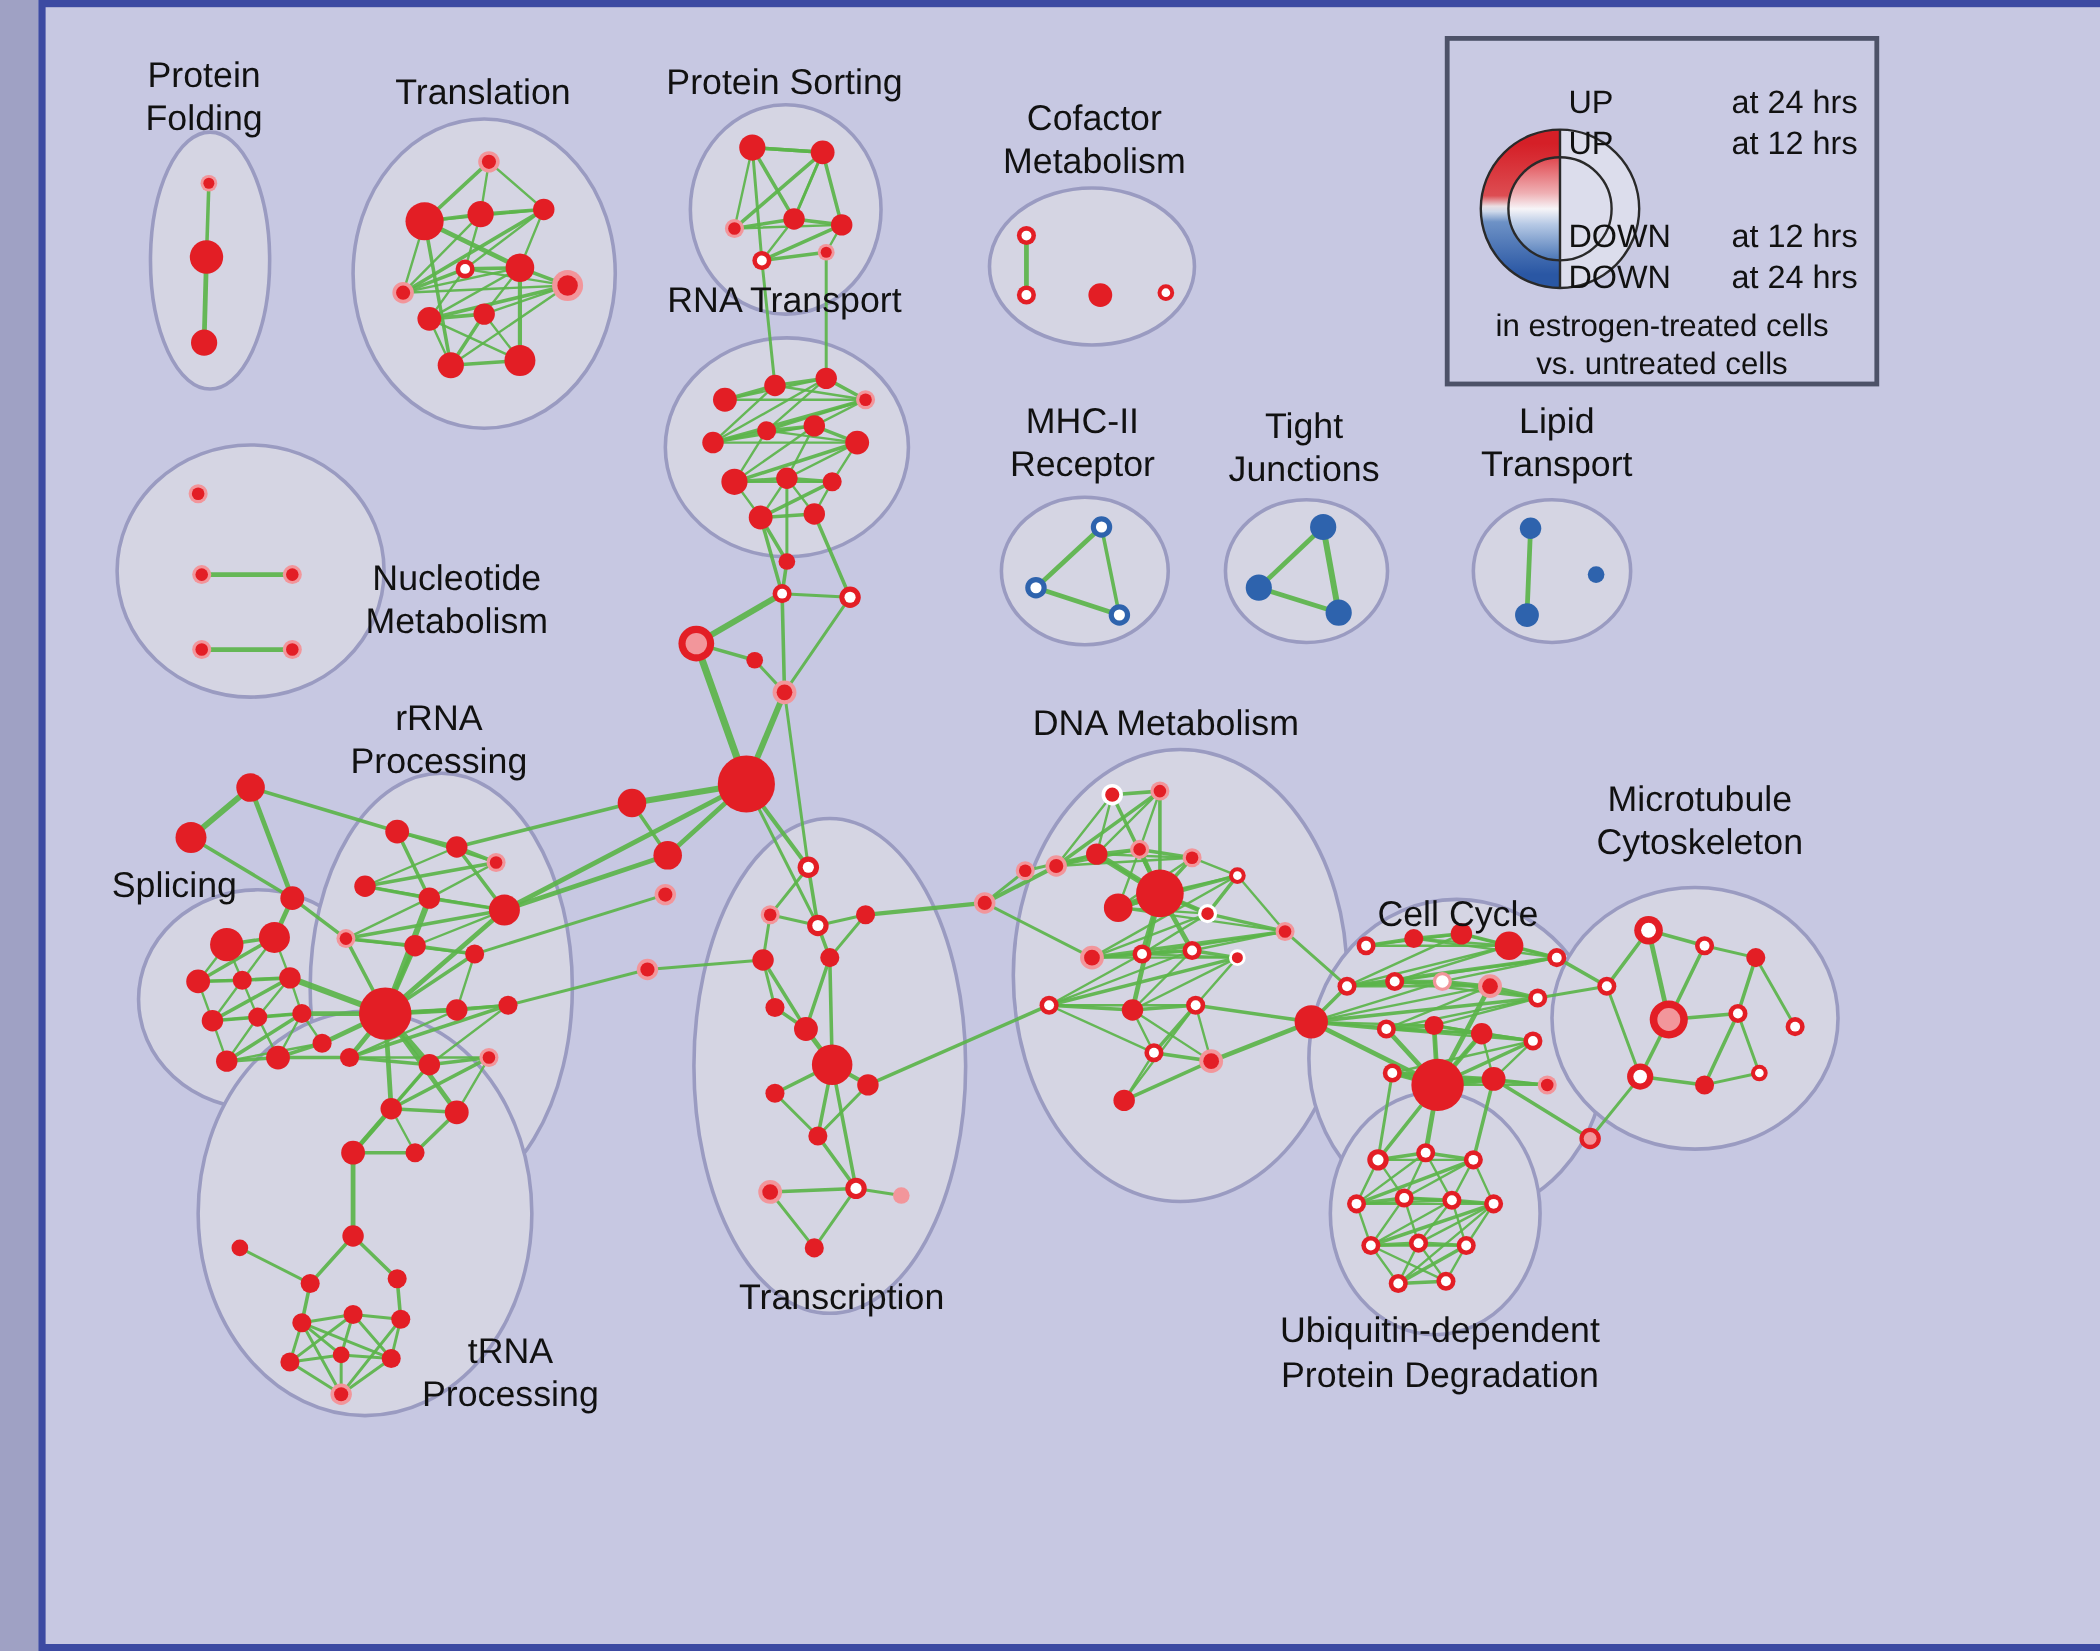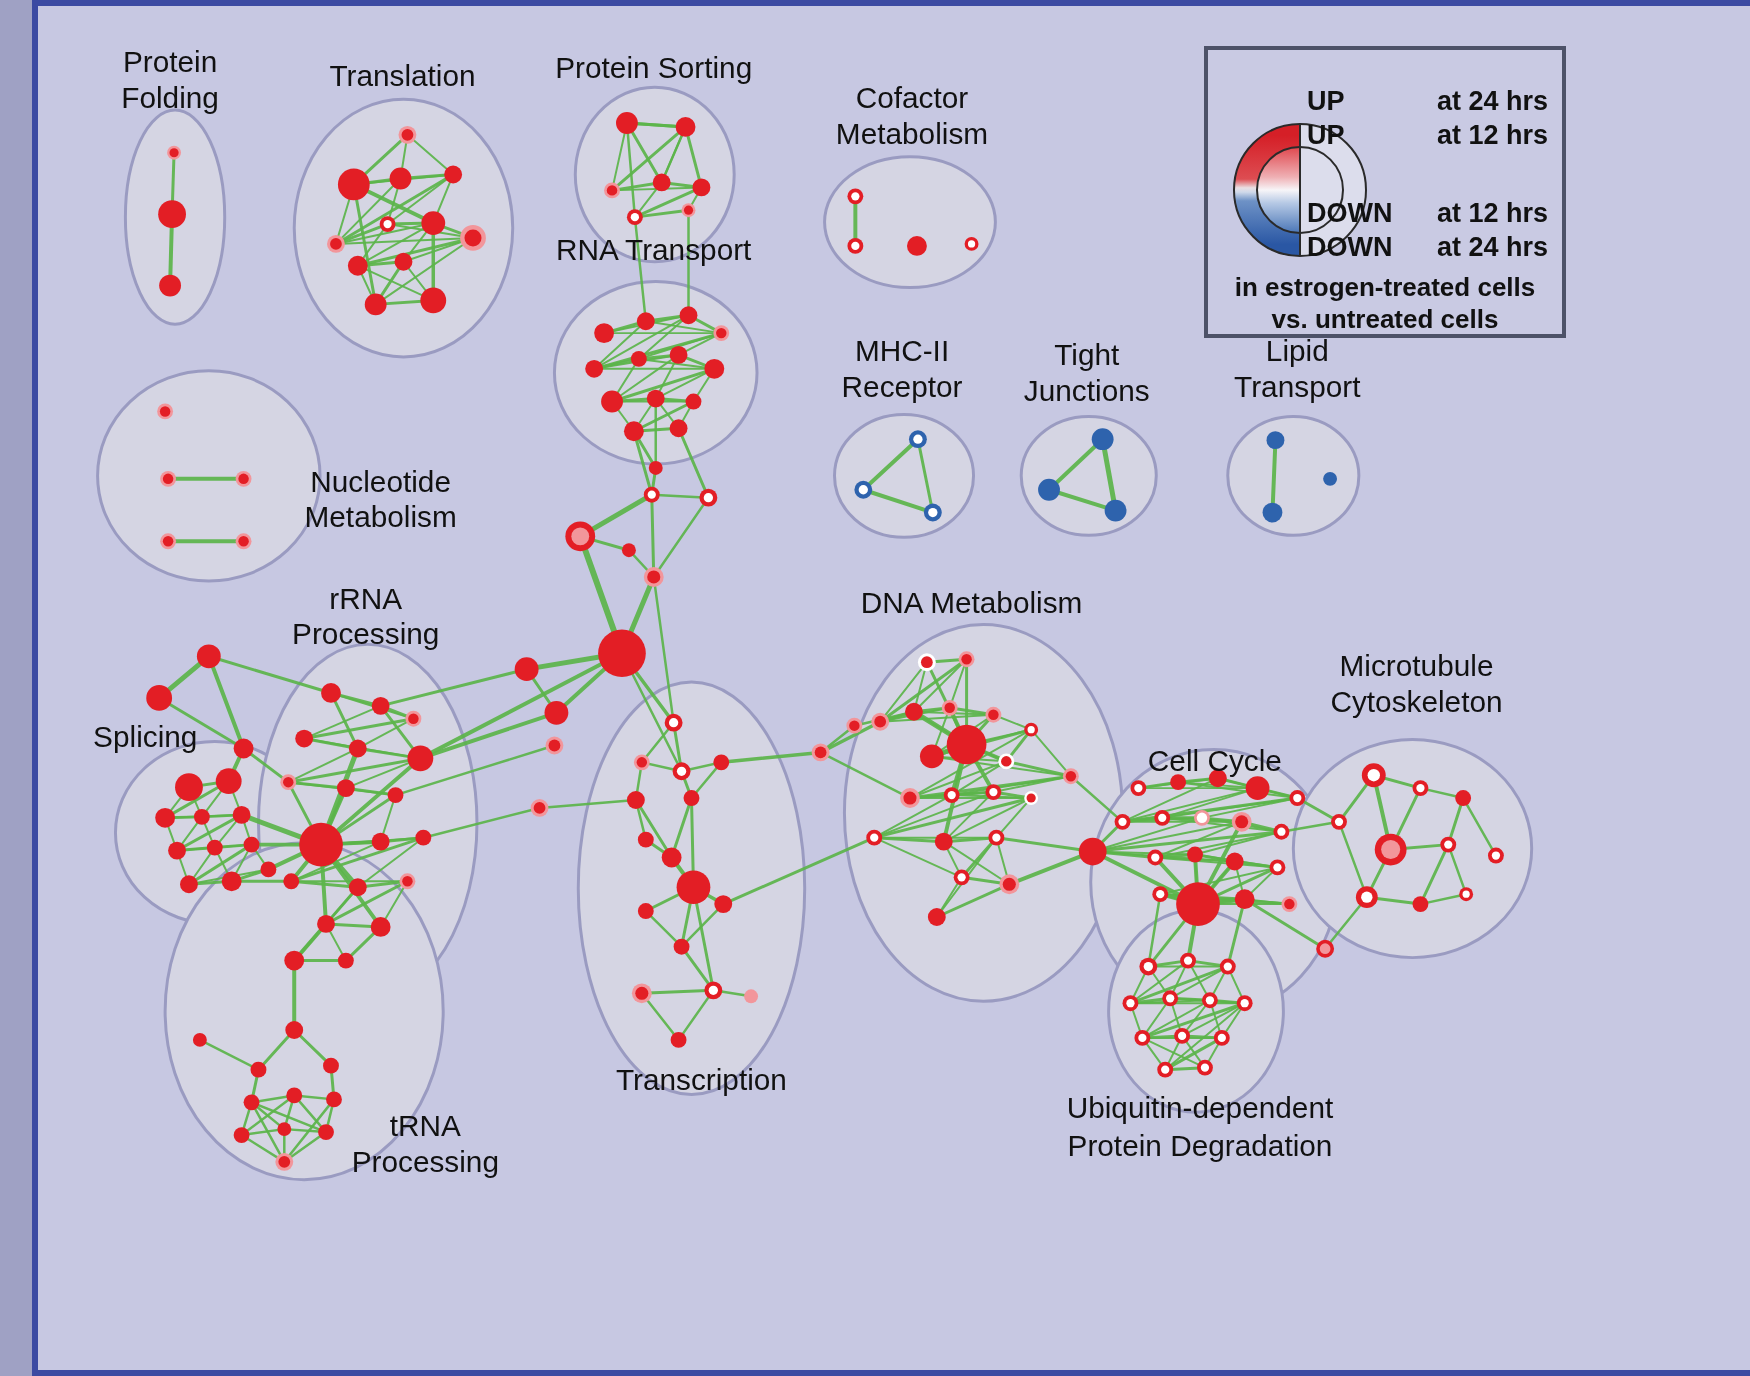--- a/index.html
+++ b/index.html
@@ -4,22 +4,22 @@
 <style>
   html,body{margin:0;padding:0;background:#9fa1c4;}
   .stage{
     position:relative;width:1750px;height:1376px;
     background:#c7c8e2;border:6px solid #3c4aa2;box-sizing:border-box;
     overflow:hidden;font-family:"Liberation Sans",sans-serif;margin-left:32px;
   }
   #network-svg{position:absolute;left:0;top:0;width:100%;height:100%;}
   svg text{font-family:"Liberation Sans",sans-serif;}
   .legend{
-    position:absolute;left:1166px;top:40px;width:362px;height:292px;
-    background:#c9cae3;border:4px solid #4d5268;box-sizing:border-box;font-weight:bold;
+    position:absolute;left:1166px;top:24px;width:362px;height:292px;
+    background:#c9cae3;border:4px solid #4d5268;box-sizing:border-box;
   }
   .legend svg{display:block;}
 </style>
 </head>
 <body>
 
 <div class="stage">
 
   <svg id="network-svg" viewBox="0 0 1750 1376" preserveAspectRatio="none">
       <g>

